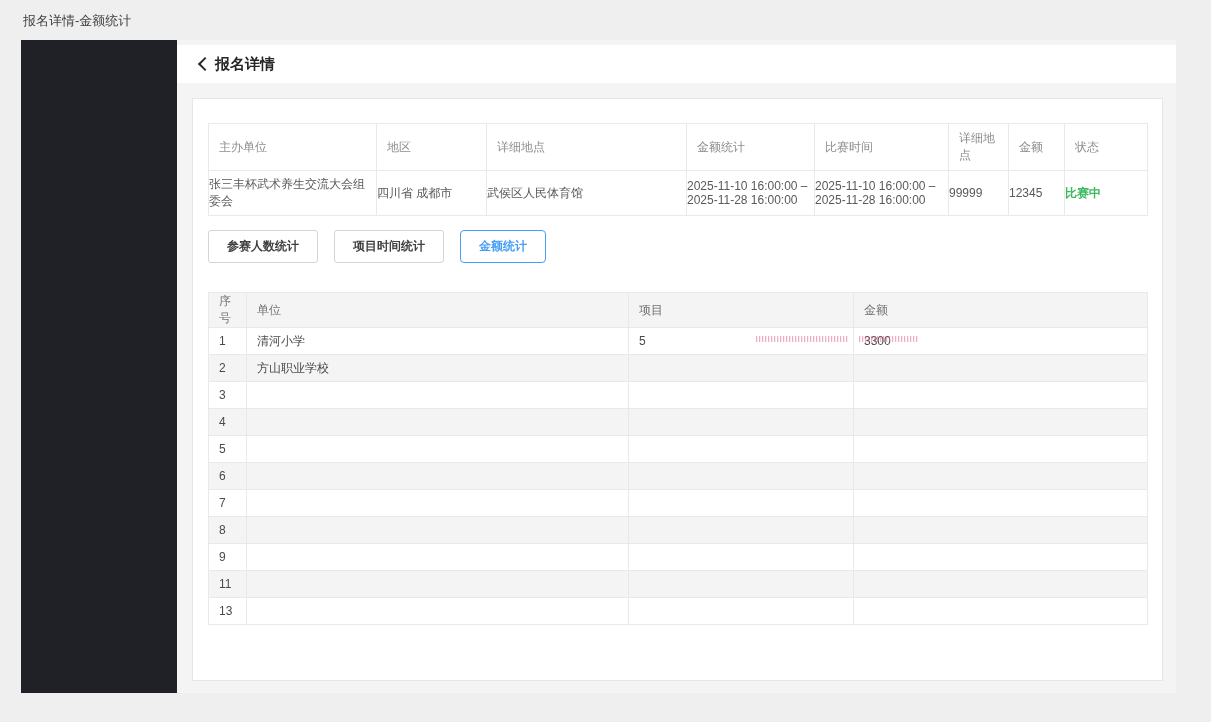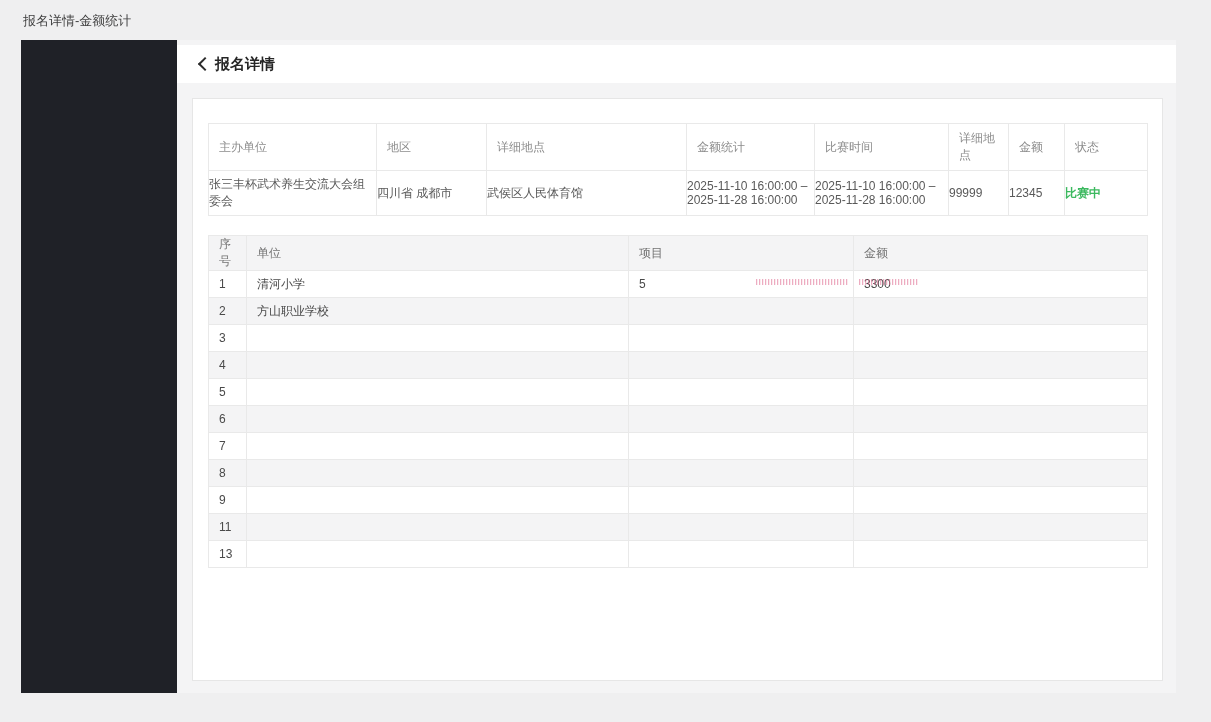--- a/index.html
+++ b/index.html
@@ -55,21 +55,21 @@
   .info-table th{color:#8c8c8c;padding:6px 10px;height:25px;background:#fff;}
   .info-table td{color:#595959;padding:5px 0;height:36px;vertical-align:middle;}
   .info-table .status{color:var(--success);font-weight:bold;}
   .tabs{margin-top:14px;display:flex;gap:16px;}
   .tab{
     background:#fff;border:1px solid #d4d4d4;border-radius:3px;
     font-size:12px;font-weight:bold;color:#404040;
     padding:7px 18px;cursor:pointer;font-family:inherit;
   }
   .tab.active{color:var(--accent);border-color:var(--accent);border-radius:4px;}
-  .stats-wrap{position:relative;margin-top:19px;}
+  .stats-wrap{position:relative;margin-top:29px;}
   .stats-table th{
     color:#737373;background:var(--zebra);padding:0 10px;height:26px;
   }
   .stats-table td{
     color:#4a4a4a;padding:0 10px;height:27px;background:#fff;
   }
   .stats-table tbody tr:nth-child(even) td{background:var(--zebra);}
   .red-annotation{
     position:absolute;left:548px;top:43px;width:163px;height:8px;
     pointer-events:none;filter:blur(0.4px);opacity:.55;
@@ -137,20 +137,25 @@
               <div>2025-11-10 16:00:00 –</div>
               <div>2025-11-28 16:00:00</div>
             </td>
             <td>99999</td>
             <td>12345</td>
             <td class="status">比赛中</td>
           </tr>
         </tbody>
       </table>
 
+      <div class="tabs">
+        <button class="tab">参赛人数统计</button>
+        <button class="tab">项目时间统计</button>
+        <button class="tab active">金额统计</button>
+      </div>
 
       <div class="stats-wrap">
         <table class="stats-table">
           <colgroup>
             <col style="width:38px">
               <col style="width:382px">
               <col style="width:225px">
               <col>
           </colgroup>
           <thead>

